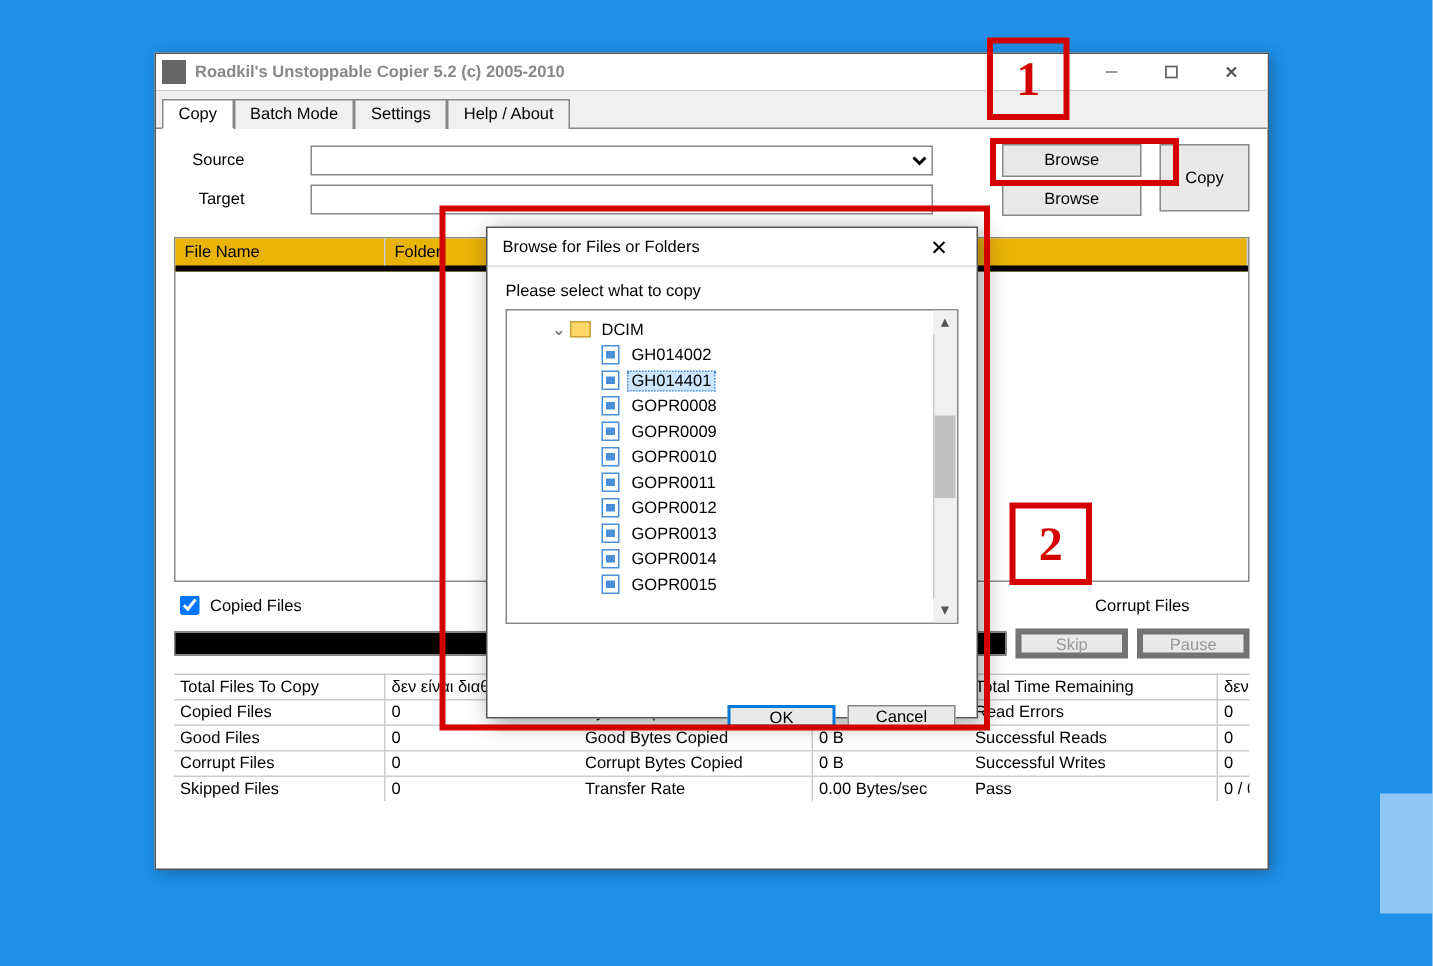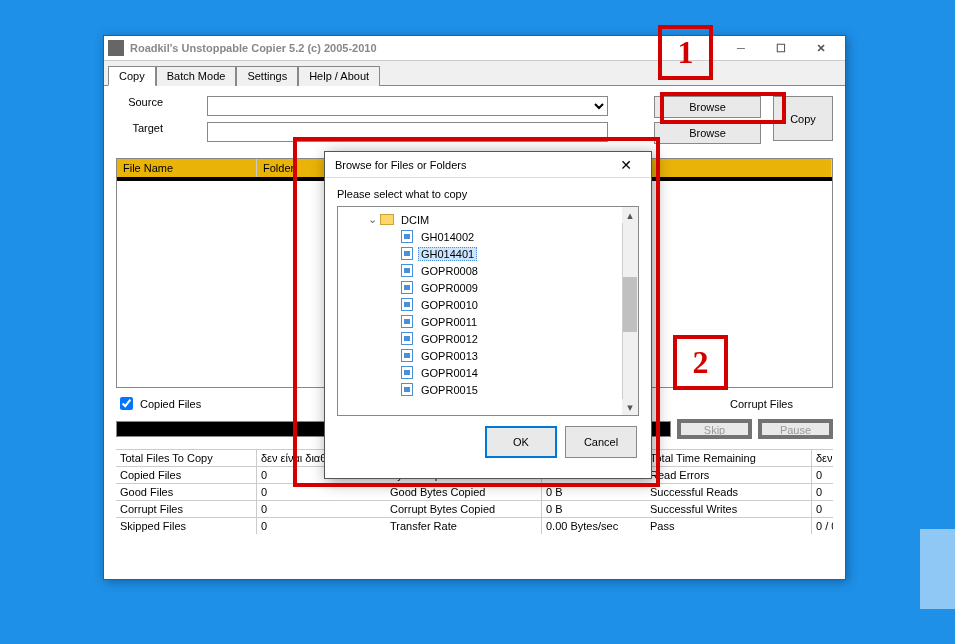--- a/index.html
+++ b/index.html
@@ -14,25 +14,25 @@
   .sysbtns { margin-left:auto; display:flex; }
   .sysbtn { width:40px; height:22px; display:flex; align-items:center; justify-content:center; color:#555; }
   
   .tabs { display:flex; border-bottom:1px solid #888; padding:4px 4px 0 4px; background:#f0f0f0; }
   .tab { padding:3px 10px; border:1px solid #888; border-bottom:none; margin-right:0; background:#f0f0f0; position:relative; top:1px; }
   .tab.active { background:#fff; border-bottom:1px solid #fff; }
   .tab:not(.active) { border-left:1px solid #888; }
   .tab + .tab { border-left:1px solid #888; }
   
   .content { padding:10px 12px; }
-  .form-row { display:flex; align-items:flex-start; margin-bottom:4px;gap:36px; }
+  .form-row { display:flex; align-items:center; margin-bottom:4px;gap:36px; }
   .form-row .lbl { width:55px; text-align:right; padding-right:8px; }
   .form-row input.txt { flex:1; height:20px; border:1px solid #888; background:#fff; padding:0 4px; }
   .form-row select.txt { flex:1; height:20px; border:1px solid #888; background:#fff; }
-  .btn { width:107px; height:22px; background:#e9e9e9; border:1px solid #888; margin-left:10px; }
+  .btn { width:93px; height:22px; background:#e9e9e9; border:1px solid #888; margin-left:10px; }
   .copy-btn { width:60px; height:45px; margin-left:12px; background:#e9e9e9; border:1px solid #888; }
   .src-tgt { display:flex; }
   .src-tgt-left { flex:1; }
   
   .file-table { border:1px solid #888; height:230px; margin-top:10px; background:#fff; }
   .th-row { display:flex; background:#eab308; border-bottom:4px solid #000000; }
   .th { padding:3px 6px; border-right:1px solid #ccc; }
   .th.c1 { width:140px; } .th.c2 { width:310px; } .th.c3 { flex:1; }
   
   .check-row { display:flex; margin-top:6px; gap:6px; }
@@ -59,21 +59,21 @@
   .tnode { display:flex; align-items:center; height:17px; padding-left:50px; }
   .tnode.root { padding-left:30px; }
   .tnode .exp { width:12px; color:#666; }
   .tnode .ticon { width:14px; height:14px; margin-right:4px; display:flex; align-items:center; justify-content:center; }
   .folder-icon { width:14px; height:11px; background:#ffd668; border:1px solid #caa33a; }
   .file-icon { width:12px; height:13px; background:#fff; border:1px solid #4a90d9; position:relative; }
   .file-icon::after { content:""; position:absolute; left:2px; top:3px; width:6px; height:5px; background:#4a90d9; }
   .tnode.sel .name { background:#cde6ff; border:1px dotted #4a90d9; padding:0 2px; }
   .tnode .name { padding:0 3px; }
   .dbtns { display:flex; justify-content:flex-end; padding:10px 14px; gap:8px; }
-  .dbtn { width:72px; height:32px; background:#e9e9e9; border:1px solid #888; }
+  .dbtn { width:72px; height:15px; background:#e9e9e9; border:1px solid #888;margin-top:44px; }
   .dbtn.def { border:2px solid #0078d7; }
   
   
   .callout { position:absolute; border:4px solid #d40000; background:transparent; display:flex; align-items:center; justify-content:center; color:#d40000; font-size:32px; font-weight:bold; font-family: Georgia, serif; }
 </style>
 </head>
 <body>
 
 <div class="window">
   <div class="titlebar">

